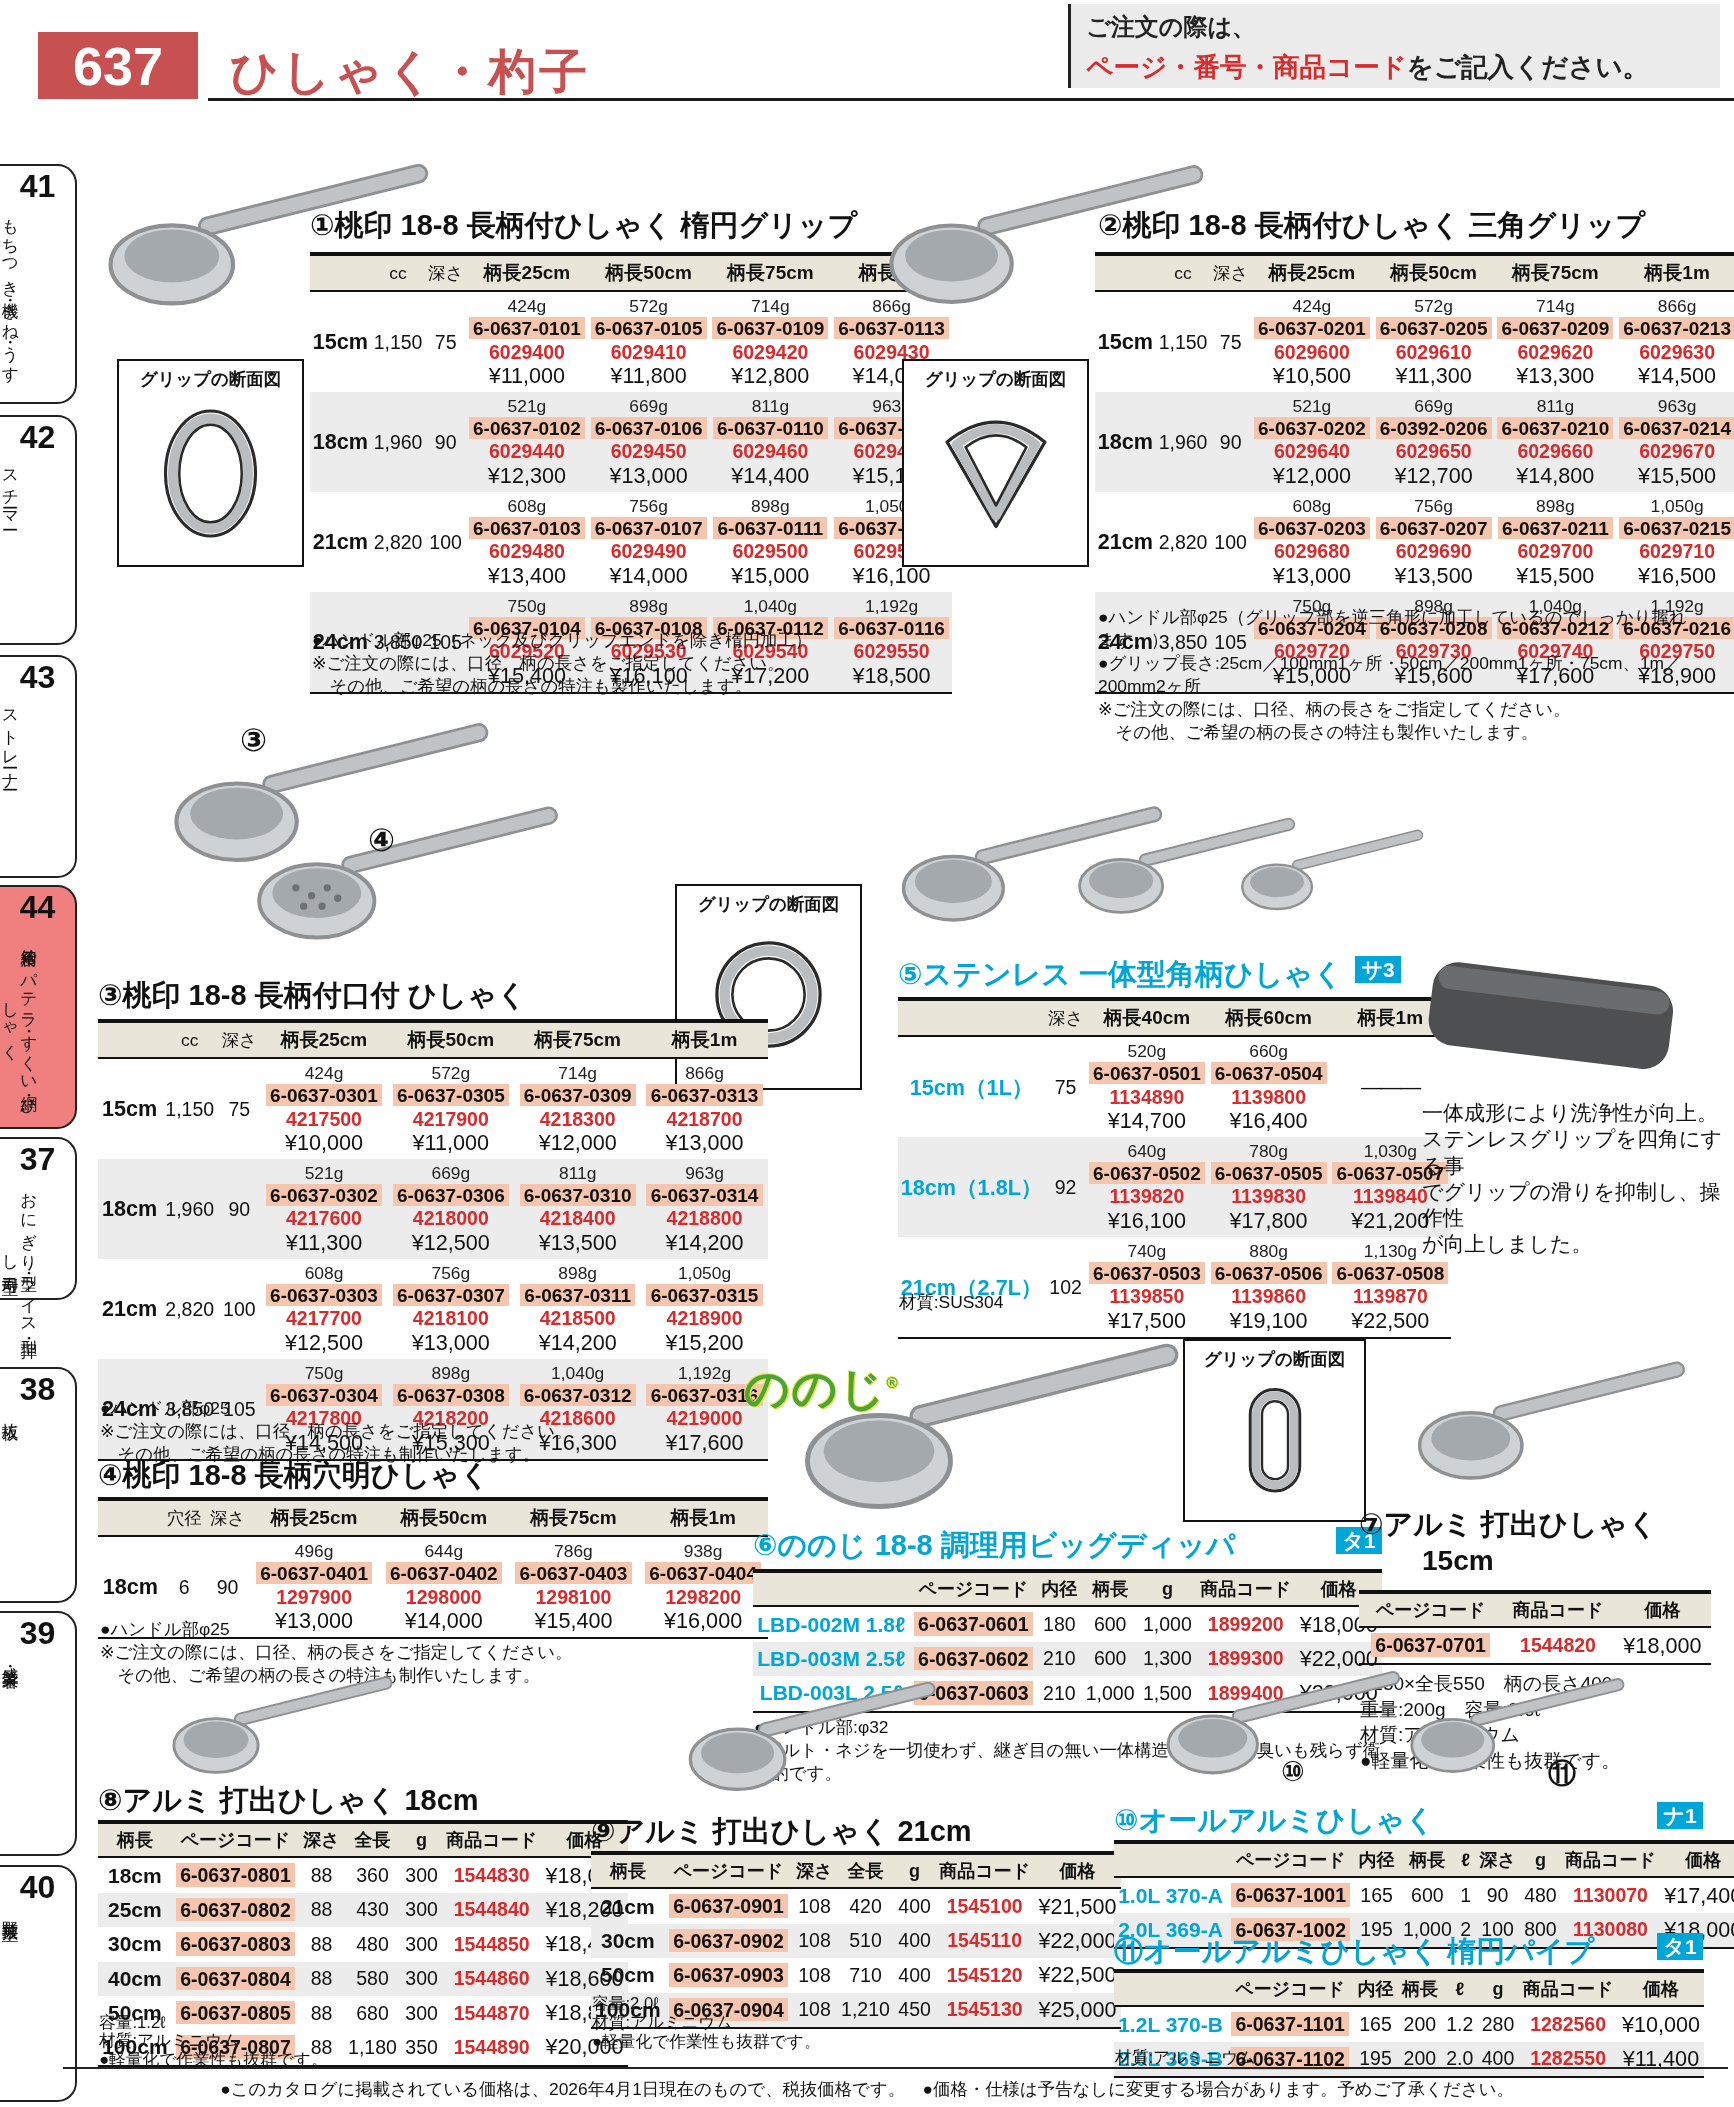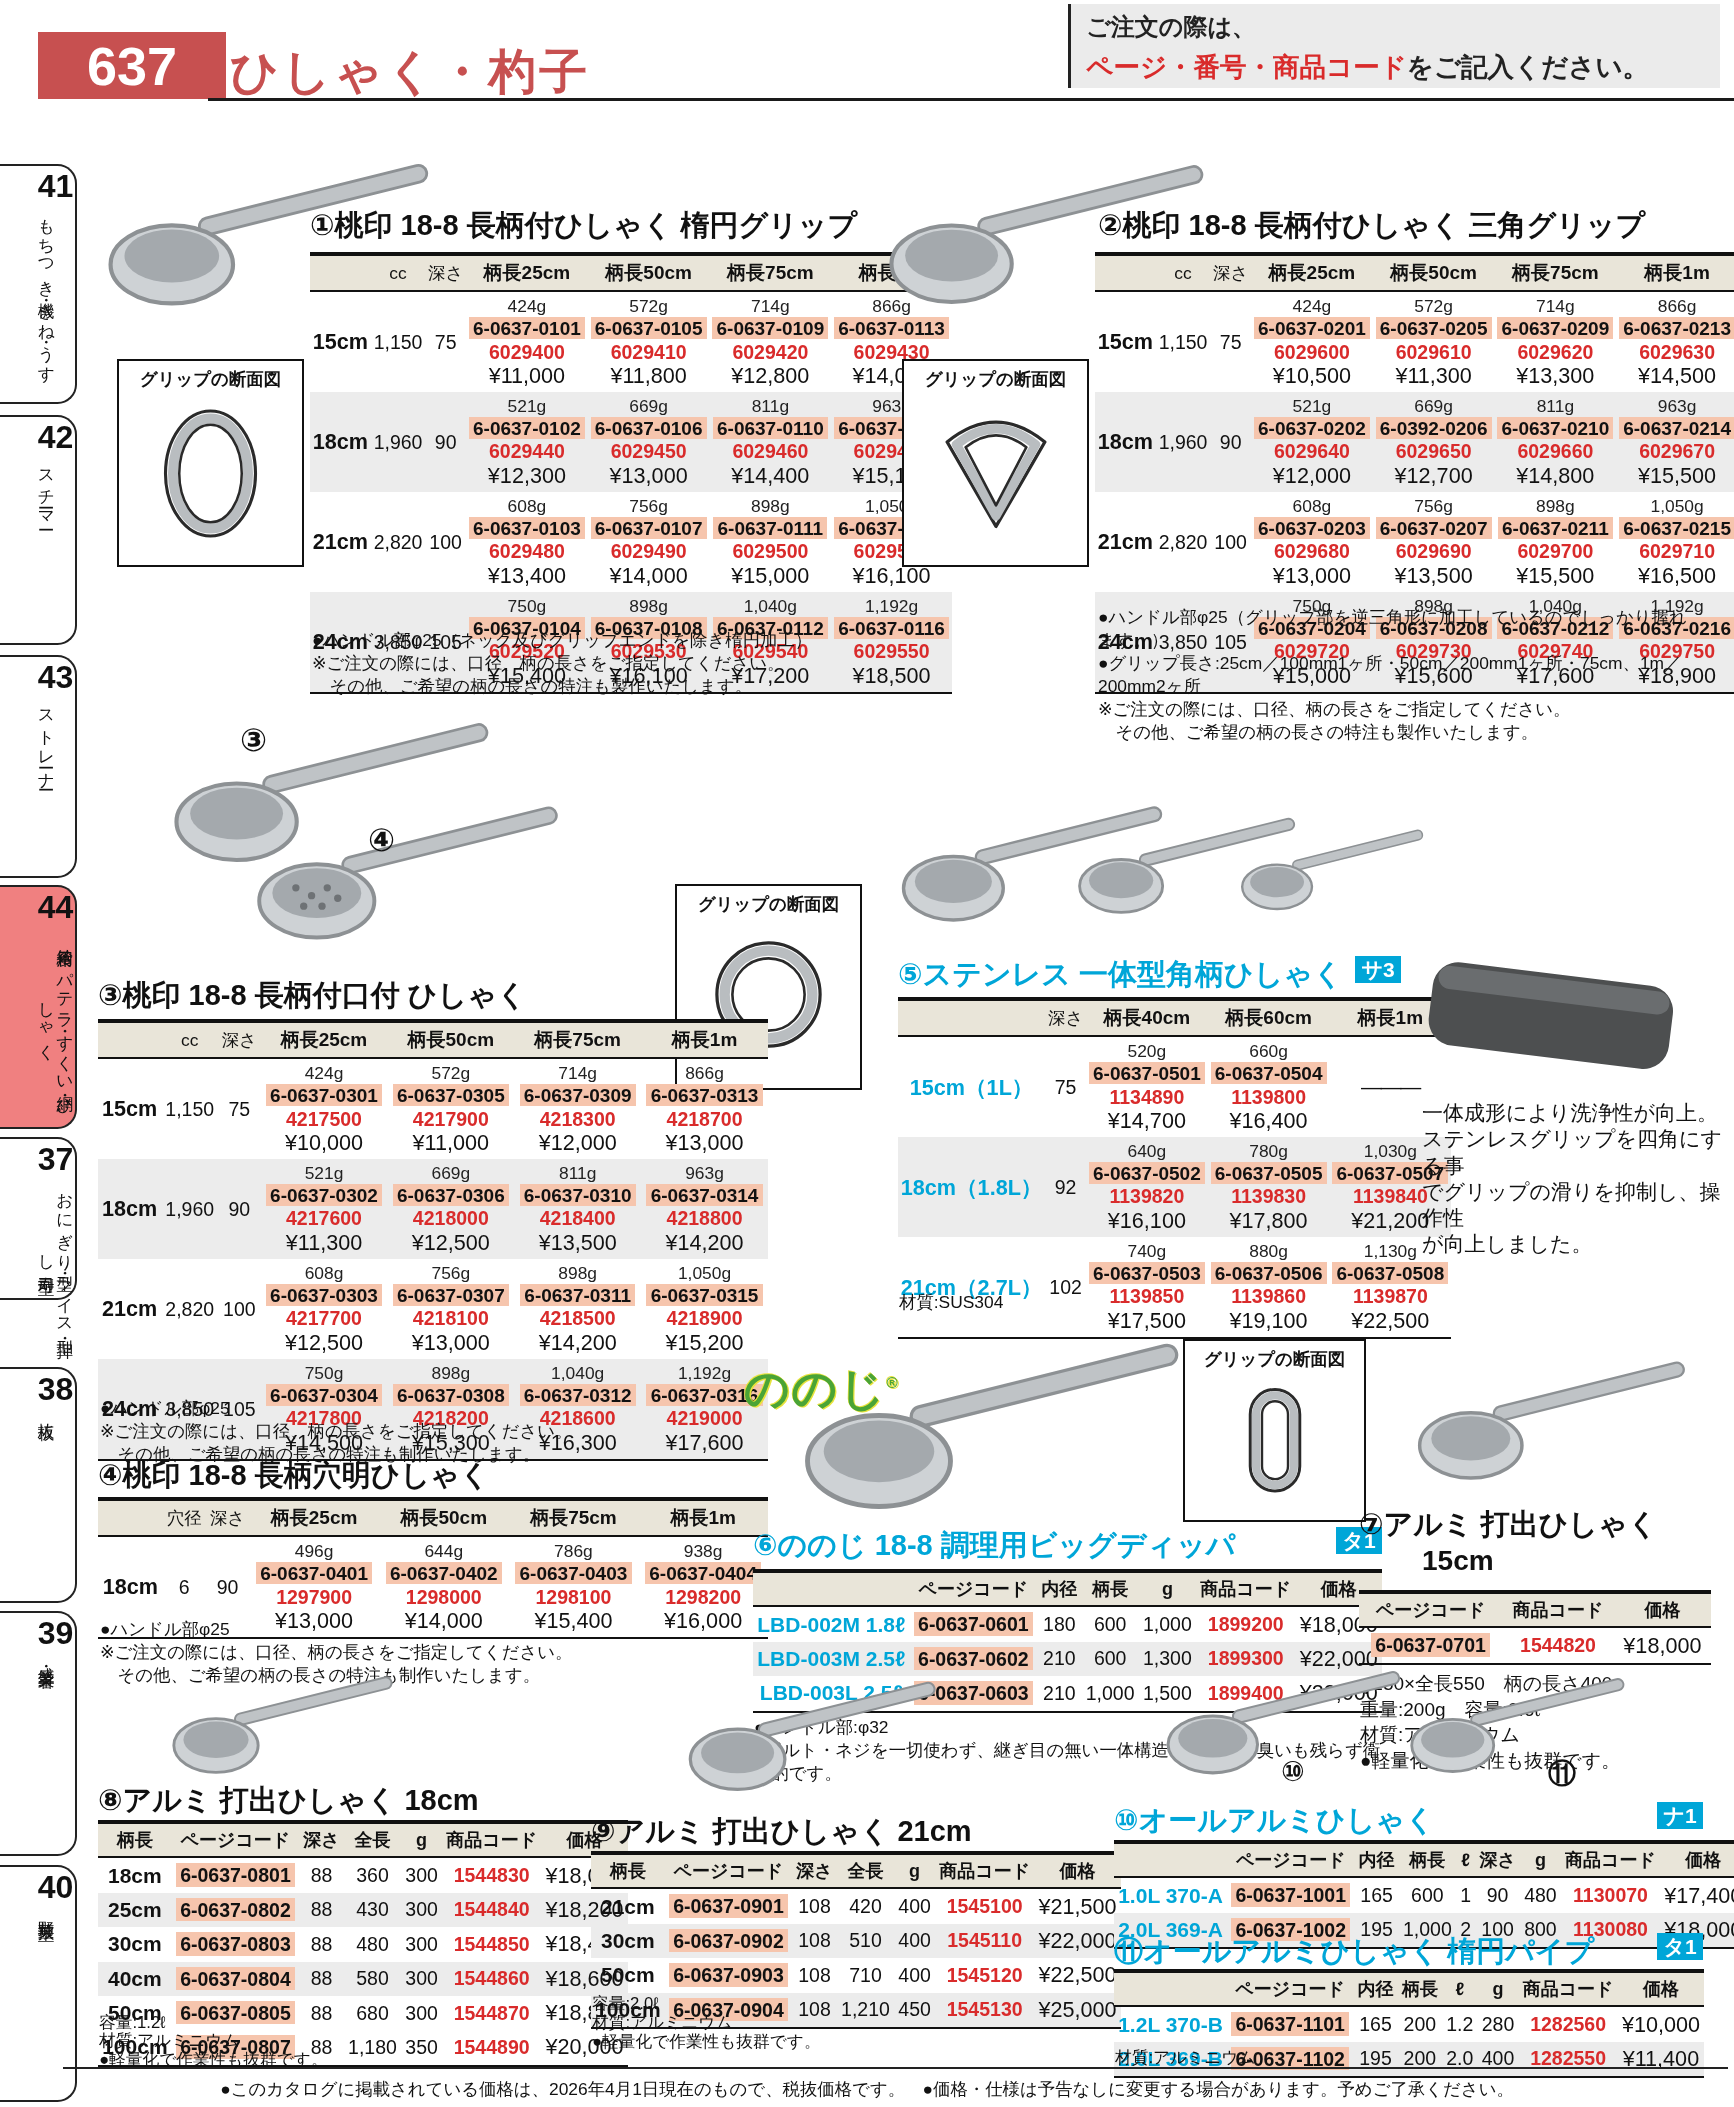--- a/index.html
+++ b/index.html
@@ -1,33 +1,33 @@
 <!DOCTYPE html>
 <html style="font-size:11px"><head>
 <meta charset="utf-8">
 <style>
   html,body{margin:0;padding:0;background:#fff;}
   .page{position:relative;width:1734px;height:2108px;background:#ffffff;
         font-family:"Liberation Sans","DejaVu Sans",sans-serif;color:#111;overflow:hidden;}
   .abs{position:absolute;}
 
   
-  .pageno-box{left:38px;top:32px;width:188px;height:67px;background:#c75050;color:#fff;
+  .pageno-box{left:38px;top:32px;width:160px;height:67px;background:#c75050;color:#fff;
       display:flex;align-items:center;justify-content:center;font-size:54px;font-weight:bold;}
   .page-title{left:230px;top:40px;font-size:48px;font-weight:bold;color:#c75050;letter-spacing:2.8px;}
   .header-rule{left:208px;top:98px;width:1527px;height:2.8px;background:#1a1a1a;}
   .order-box{left:1068px;top:4.2px;width:652px;height:84px;background:#ebebeb;border-left:3.5px solid #222;
       padding:7px 15.3px;box-sizing:border-box;}
   .order-line1{font-size:24px;font-weight:bold;color:#222;}
   .order-line2{font-size:26.5px;font-weight:bold;color:#222;margin-top:5.6px;}
   .order-hl{color:#d92b2b;}
 
   
   .tab{left:0;width:77px;border:2.1px solid #222;border-left:none;border-radius:0 19.5px 19.5px 0;
-      background:#fff;text-align:center;box-sizing:border-box;padding-top:4.2px;padding-left:36px;}
+      background:#fff;text-align:center;box-sizing:border-box;padding-top:4.2px;}
   .tab.active{background:#f08080;}
   .tab .num{font-size:32px;font-weight:bold;line-height:1.05;}
   .tab .vlabel{writing-mode:vertical-rl;text-orientation:upright;font-size:16.7px;line-height:1.12;
       margin-top:2.8px;letter-spacing:1.4px;max-height:188px;}
 
   
   .sec-title{font-size:29px;font-weight:bold;color:#111;white-space:nowrap;}
   .sec-title.cyan{color:#00a6d8;}
   .badge{position:absolute;right:0;top:1.4px;background:#00a6d8;color:#fff;font-size:21px;font-weight:bold;
       padding:2.8px 6.3px;line-height:1;}

